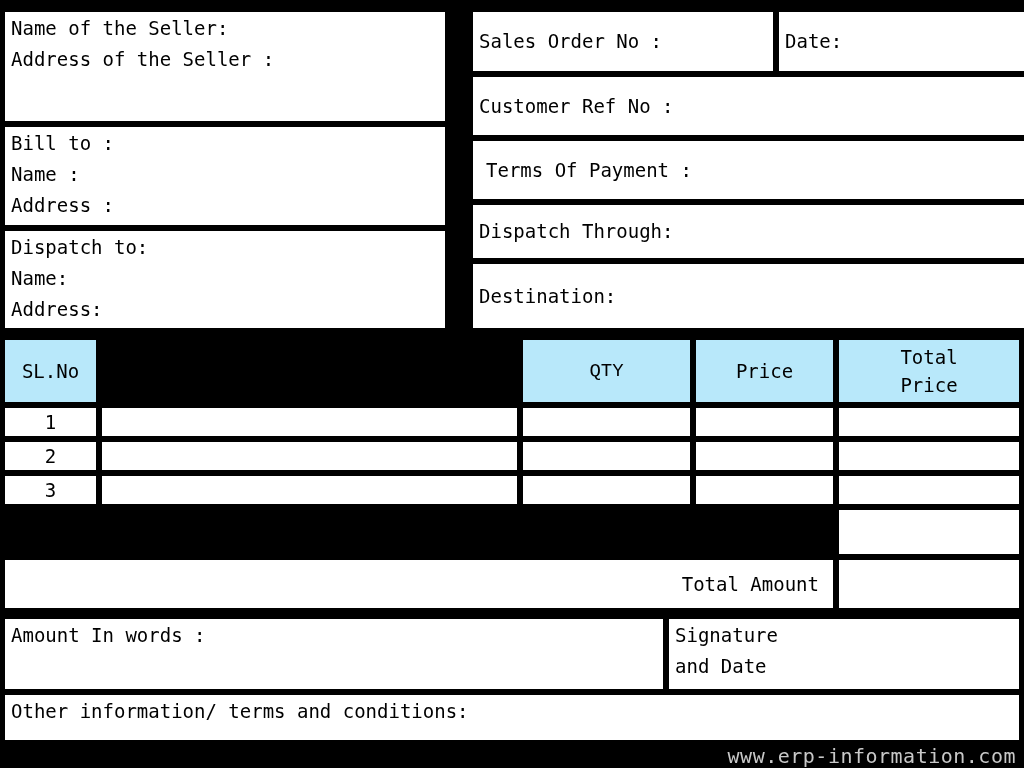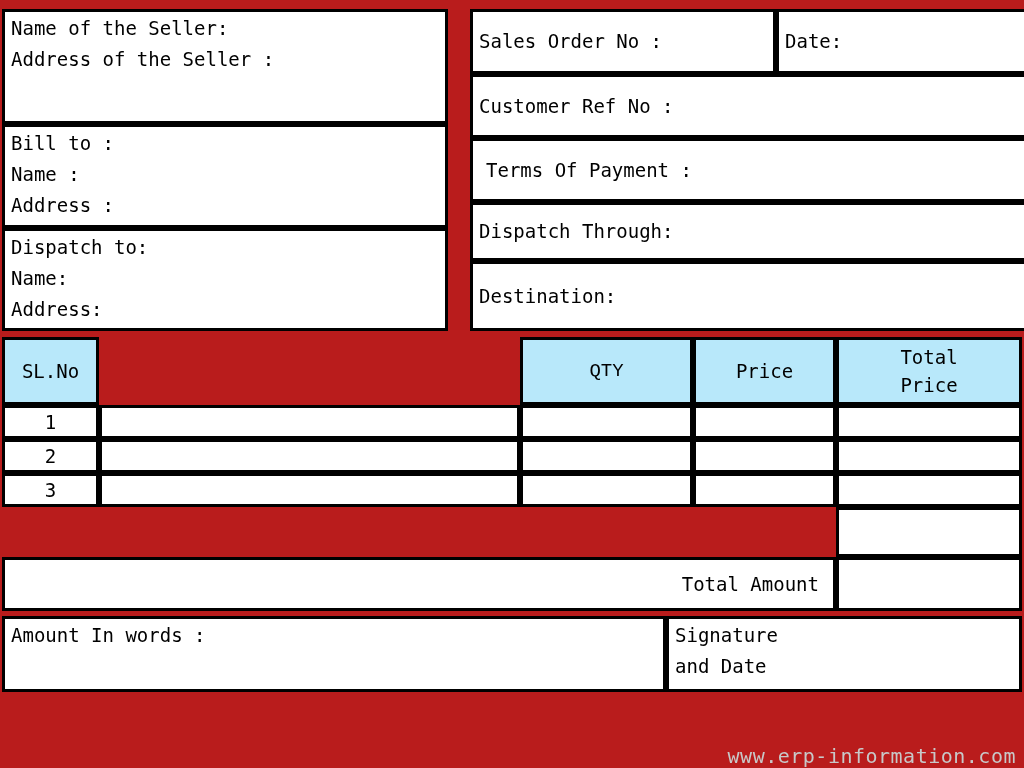--- a/index.html
+++ b/index.html
@@ -6,21 +6,21 @@
   html, body {
     margin: 0; padding: 0;
     width: 1024px; height: 768px;
     background: #ffffff;
     font-family: "DejaVu Sans Mono", "Liberation Mono", monospace;
   }
   #sheet {
     position: relative;
     width: 1024px;
     height: 768px;
-    background: #b91c1c;
+    background: #000000;
     overflow: hidden;
     padding-left: 6px;
   }
   .cell {
     position: absolute;
     border: 3px solid #000000;
     background: #ffffff;
     color: #000000;
     font-size: 19px;
     line-height: 31px;
@@ -128,16 +128,17 @@
   <div class="cell blank" style="left:836px; top:507px; width:186px; height:50px;"></div>
 
   <div class="cell right" style="left:2px; top:557px; width:834px; height:54px;">Total Amount</div>
   <div class="cell blank" style="left:836px; top:557px; width:186px; height:54px;"></div>
 
   <div class="cell" style="left:666px; top:616px; width:356px; height:76px;">Signature
  and Date</div>
 
   <div class="cell" style="left:2px; top:616px; width:664px; height:76px;">Amount In words :</div>
 
+  <div class="cell" style="left:2px; top:692px; width:1020px; height:51px;">Other information/ terms and conditions:</div>
 
   <div id="watermark">www.erp-information.com</div>
 
 </div>
 
 </body></html>

